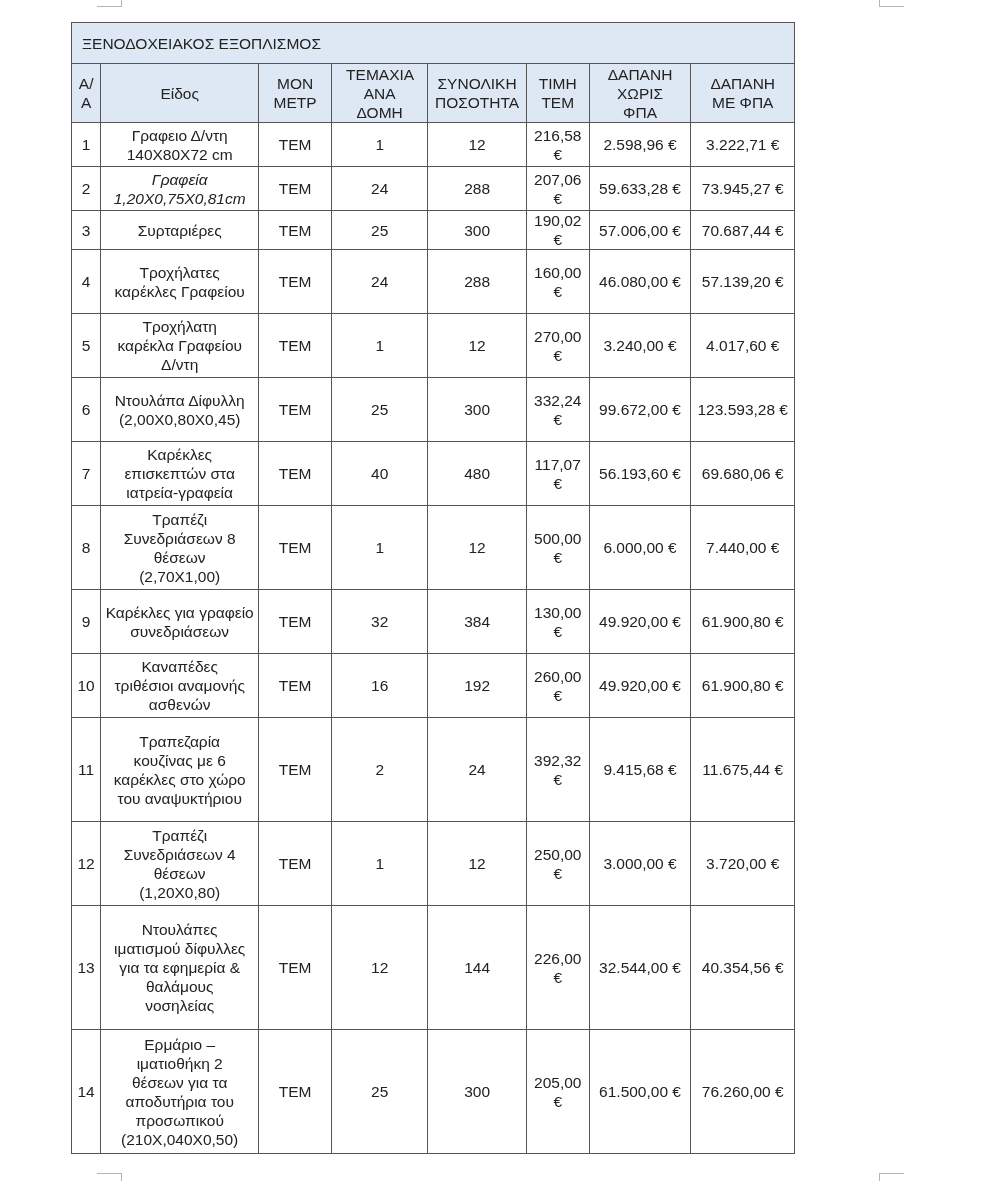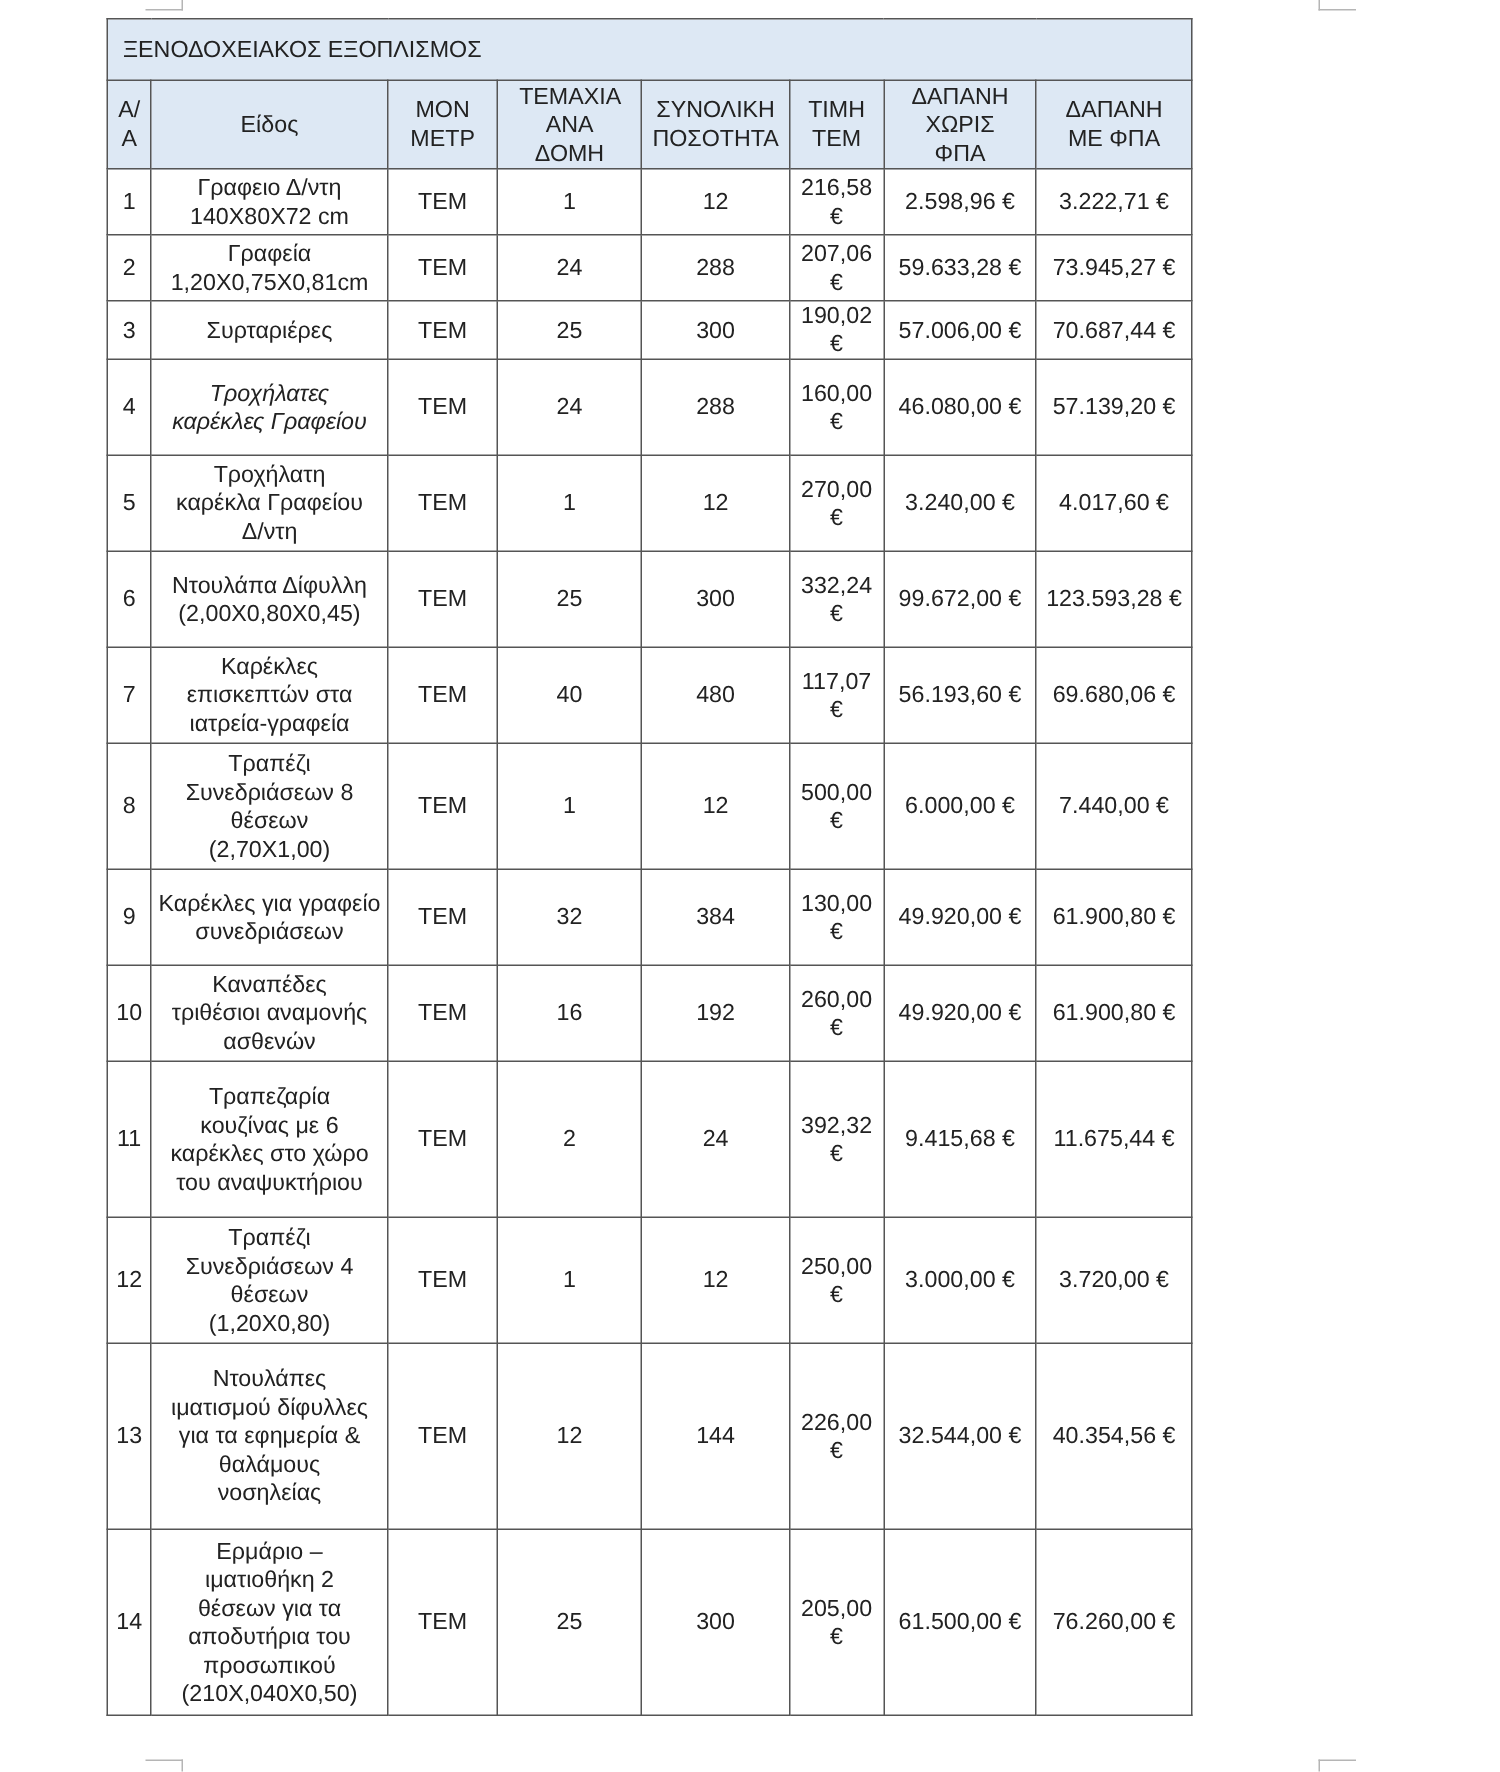--- a/index.html
+++ b/index.html
@@ -3,21 +3,21 @@
 <meta charset="utf-8">
 <style>
   html, body { margin: 0; padding: 0; background: #ffffff; }
   body { width: 1000px; height: 1181px; position: relative; overflow: hidden;
          font-family: "Liberation Sans", "DejaVu Sans", sans-serif; color: #222; }
   .crop { position: absolute; border-color: #b5b5b5; border-style: solid; width: 24px; height: 8px; }
   .crop.tl { left: 97px; top: -2px; border-width: 0 1px 1px 0; }
   .crop.tr { left: 879px; top: -2px; border-width: 0 0 1px 1px; }
   .crop.bl { left: 97px; top: 1173px; border-width: 1px 1px 0 0; }
   .crop.br { left: 879px; top: 1173px; border-width: 1px 0 0 1px; }
-  table.doc { position: absolute; left: 71px; top: 12px; width: 724px;
+  table.doc { position: absolute; left: 71px; top: 22px; width: 724px;
               border-collapse: collapse; font-size: 15.5px; }
   table.doc td, table.doc th { border: 1.5px solid #555; text-align: center;
               vertical-align: middle; padding: 0 4px; line-height: 19px; font-weight: normal; }
   table.doc .title td { background: #dde8f4; text-align: left; padding: 8px 10px; height: 24px; }
   table.doc .head th { background: #dde8f4; height: 58px; }
   col.c1 { width: 48px; } col.c2 { width: 164px; } col.c3 { width: 79px; }
   col.c4 { width: 90px; } col.c5 { width: 107px; } col.c6 { width: 102px; }
   col.c7 { width: 128px; } col.c8 { width: 140px; }
 </style>
 </head>
@@ -60,41 +60,41 @@
         <td style="padding: 0px 12px; margin-left: 48px;">Γραφειο Δ/ντη 140Χ80Χ72 cm</td>
         <td>ΤΕΜ</td>
         <td>1</td>
         <td>12</td>
         <td>216,58 €</td>
         <td>2.598,96 €</td>
         <td>3.222,71 €</td>
       </tr>
       <tr style="height: 44px;">
         <td>2</td>
-        <td style="padding: 0px 12px;">Γραφεία 1,20Χ0,75Χ0,81cm</td>
+        <td style="padding: 0px 12px; font-style: italic;">Γραφεία 1,20Χ0,75Χ0,81cm</td>
         <td>ΤΕΜ</td>
         <td>24</td>
         <td>288</td>
         <td>207,06 €</td>
         <td>59.633,28 €</td>
         <td>73.945,27 €</td>
       </tr>
       <tr style="height: 24px;">
         <td>3</td>
         <td style="padding: 0px 12px;">Συρταριέρες</td>
         <td>ΤΕΜ</td>
         <td>25</td>
         <td>300</td>
         <td>190,02 €</td>
         <td>57.006,00 €</td>
         <td>70.687,44 €</td>
       </tr>
       <tr style="height: 64px;">
         <td>4</td>
-        <td style="padding: 0px 12px; font-style: italic;">Τροχήλατες καρέκλες Γραφείου</td>
+        <td style="padding: 0px 12px;">Τροχήλατες καρέκλες Γραφείου</td>
         <td>ΤΕΜ</td>
         <td>24</td>
         <td>288</td>
         <td>160,00 €</td>
         <td>46.080,00 €</td>
         <td>57.139,20 €</td>
       </tr>
       <tr style="height: 64px;">
         <td>5</td>
         <td style="padding: 0px 12px; margin-left: 20px;">Τροχήλατη καρέκλα Γραφείου Δ/ντη</td>

